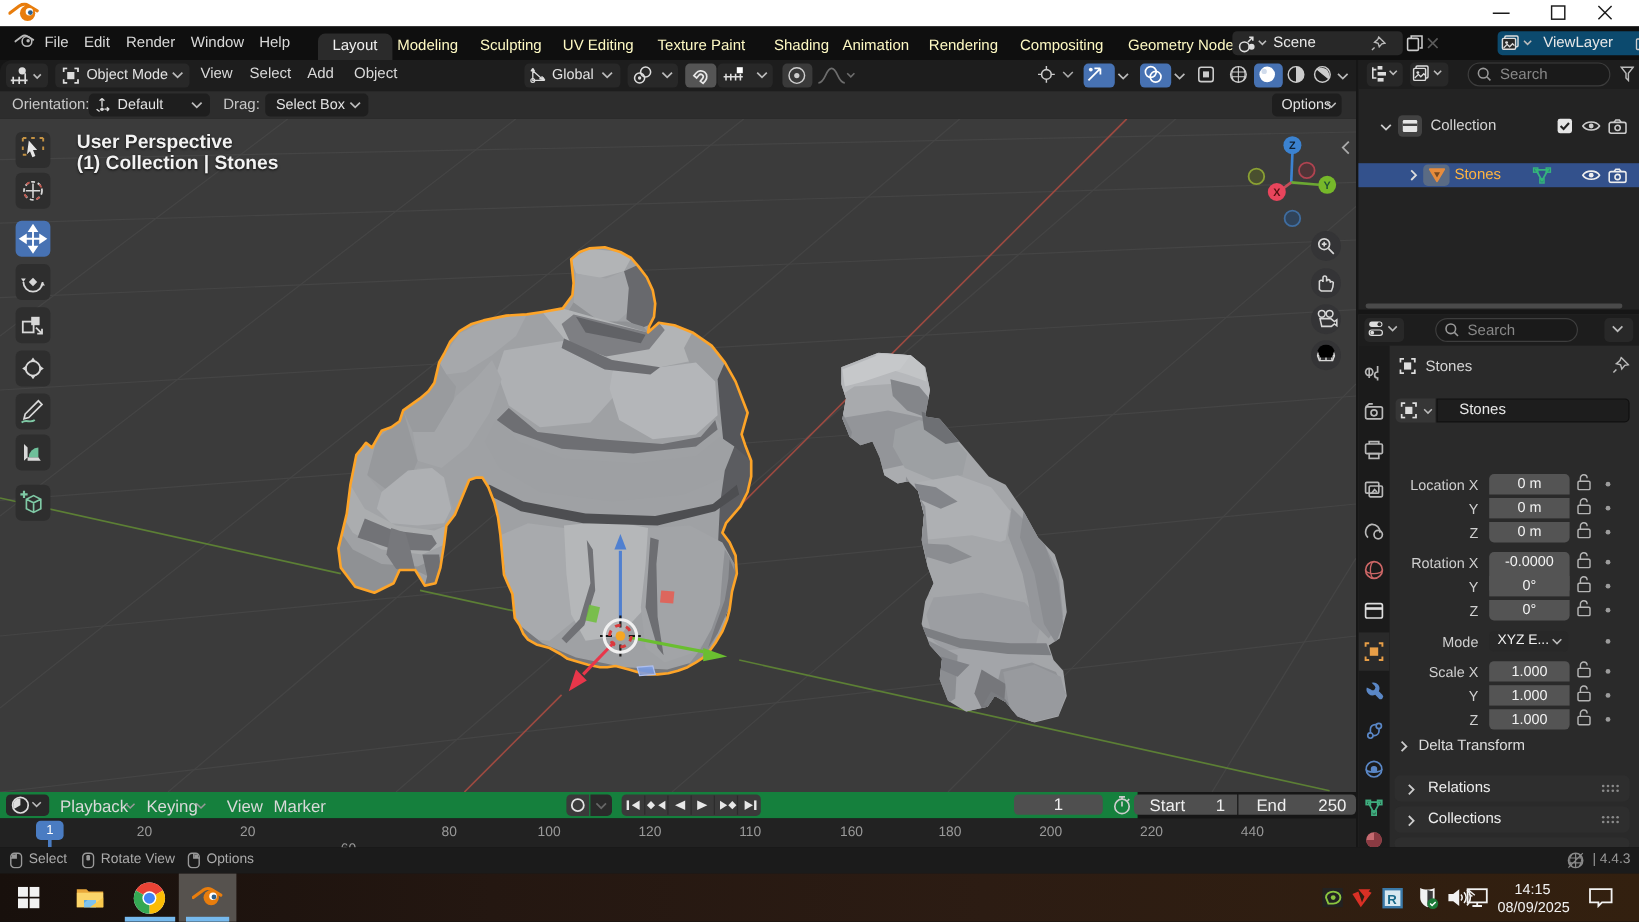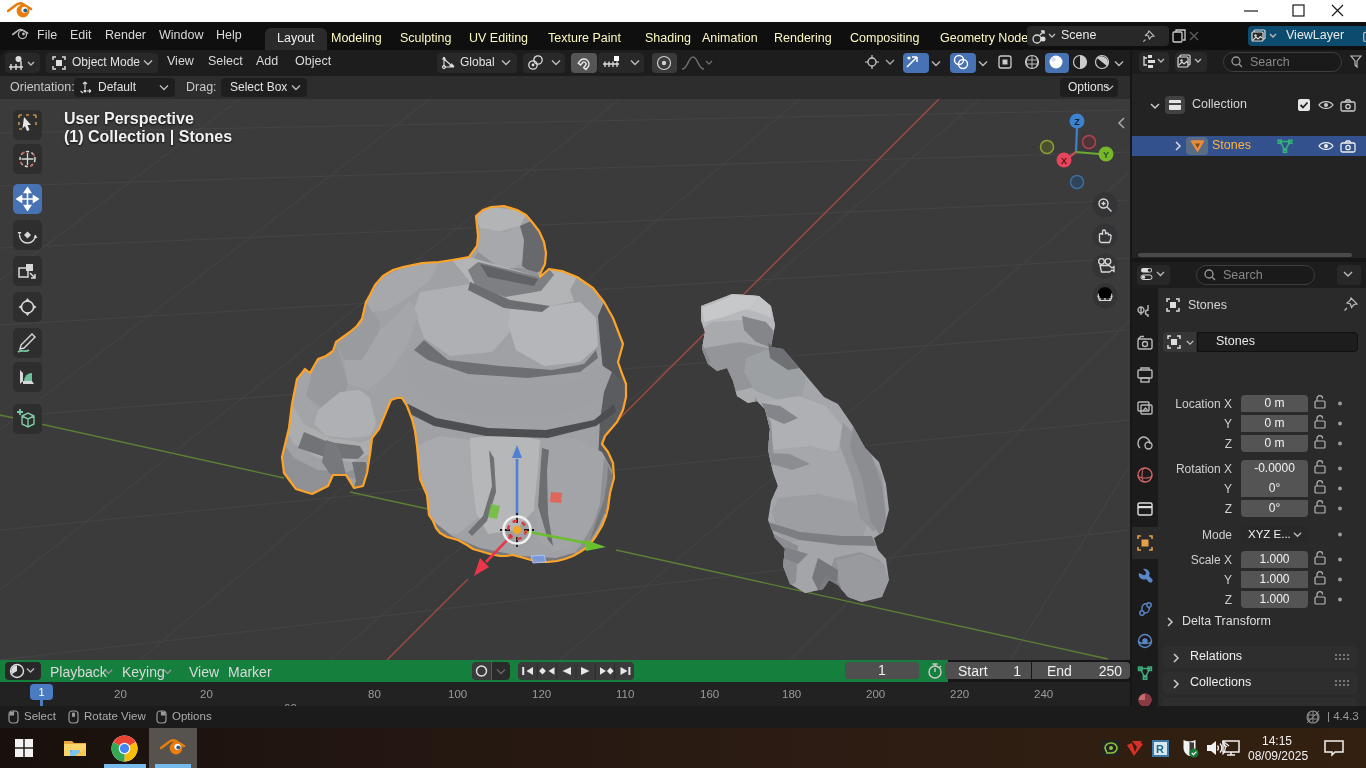--- a/index.html
+++ b/index.html
@@ -850,21 +850,21 @@
     <span style="position:absolute;left:200px;top:6px">20</span>
     <span style="position:absolute;left:284px;top:20px">60</span>
     <span style="position:absolute;left:368px;top:6px">80</span>
     <span style="position:absolute;left:448px;top:6px">100</span>
     <span style="position:absolute;left:532px;top:6px">120</span>
     <span style="position:absolute;left:616px;top:6px">110</span>
     <span style="position:absolute;left:700px;top:6px">160</span>
     <span style="position:absolute;left:782px;top:6px">180</span>
     <span style="position:absolute;left:866px;top:6px">200</span>
     <span style="position:absolute;left:950px;top:6px">220</span>
-    <span style="position:absolute;left:1034px;top:6px">240</span>
+    <span style="position:absolute;left:1034px;top:6px">440</span>
     <div style="position:absolute;left:30px;top:2px;width:23px;height:16px;background:#4a7cc2;border-radius:4px;color:#fff;text-align:center;line-height:16px;font-size:11px">1</div>
     <div style="position:absolute;left:40px;top:18px;width:3px;height:6px;background:#4a7cc2"></div>
   </div>
   <div id="statusbar" class="abs">
     <svg width="11" height="14" viewBox="0 0 11 14" style="position:absolute;left:8px;top:4px">
         <rect x="1" y="1" width="9" height="12" rx="3" fill="none" stroke="#999" stroke-width="1.2"></rect>
         <path d="M5.5 1 v4 h-4.5" stroke="#999" stroke-width="1.2" fill="none"></path>
         <rect x="2" y="2" width="3.5" height="3" fill="#999"></rect>
       </svg>
     <span style="position:absolute;left:24px;top:4px">Select</span>

